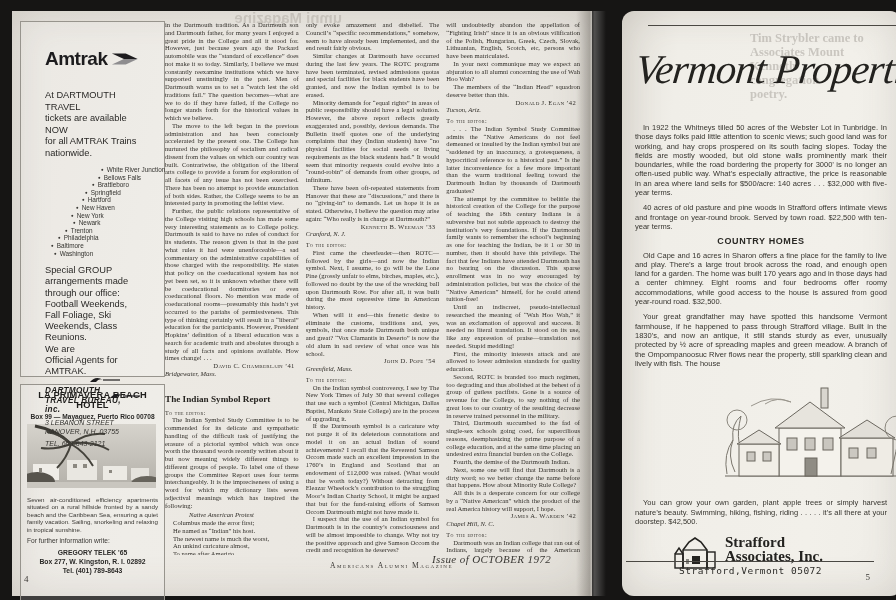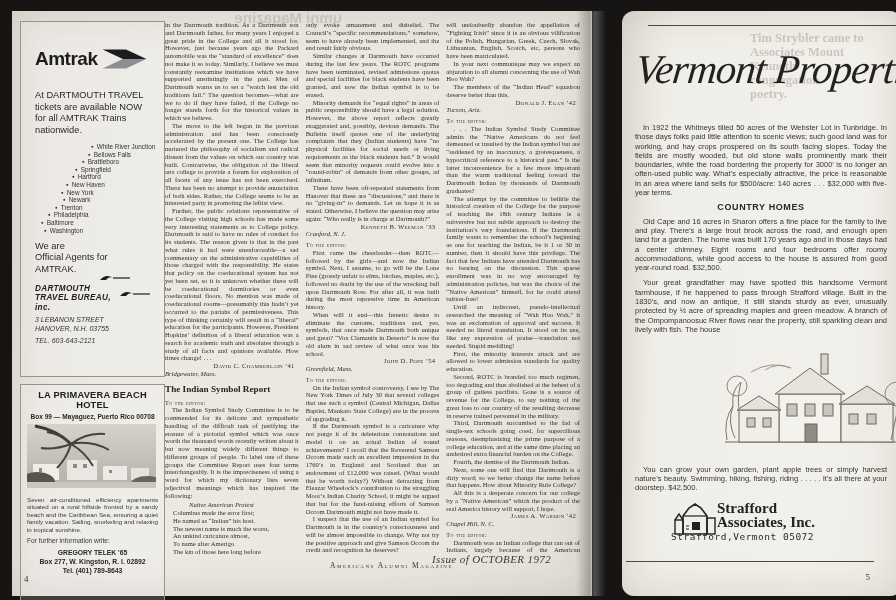--- a/index.html
+++ b/index.html
@@ -6,37 +6,37 @@
   *{box-sizing:border-box;}
   .spread{position:absolute;inset:0;font-family:"Liberation Serif",serif;color:#2e2c28;}
   .page{position:absolute;top:11px;height:585px;box-shadow:inset 0 0 40px rgba(90,80,65,.18);}
   .page-left{left:12px;width:580px;background:linear-gradient(100deg,#e7e4de 0%,#ecE9e3 30%,#eae7e1 75%,#e2dfd8 100%);}
   .page-right{left:622px;width:280px;background:linear-gradient(95deg,#e5e2db 0%,#f0eee8 18%,#f2f0ea 70%,#efede7 100%);border-radius:12px;}
   .gutter{position:absolute;top:11px;left:576px;width:30px;height:585px;
     background:linear-gradient(90deg,rgba(40,35,28,0) 0%,rgba(40,35,28,.28) 45%,rgba(255,255,255,.25) 62%,rgba(40,35,28,0) 100%);pointer-events:none;}
 
   
   .adcol{position:absolute;left:8px;top:10px;width:145px;}
-  .adbox{border:1px solid #97948d;background:rgba(255,255,255,.18);padding:6px 14px;}
+  .adbox{border:1px solid #97948d;background:rgba(255,255,255,.18);padding:6px 24px;}
   .amtrak-box{height:356px;}
   .amtrak-row{display:flex;align-items:center;gap:4px;margin-top:16px;}
   .amtrak-word{font-family:"Liberation Sans",sans-serif;font-weight:700;font-size:19px;letter-spacing:-.5px;color:#1d1c1e;}
   .intro{margin-top:16px;font-family:"Liberation Sans",sans-serif;font-size:9.3px;line-height:11.5px;color:#2a2927;}
   .intro b{font-weight:400;}
   .stations{margin-top:7px;font-family:"Liberation Sans",sans-serif;font-size:6.4px;line-height:7.6px;color:#34332f;}
   .stations div{white-space:nowrap;}
   .stations div::before{content:"●";font-size:4.5px;vertical-align:1px;margin-right:3px;}
   .stations div:nth-child(1){margin-left:56px}.stations div:nth-child(2){margin-left:53px}
   .stations div:nth-child(3){margin-left:47px}.stations div:nth-child(4){margin-left:40px}
   .stations div:nth-child(5){margin-left:37px}.stations div:nth-child(6){margin-left:31px}
   .stations div:nth-child(7){margin-left:26px}.stations div:nth-child(8){margin-left:28px}
   .stations div:nth-child(9){margin-left:20px}.stations div:nth-child(10){margin-left:13px}
   .stations div:nth-child(11){margin-left:6px}.stations div:nth-child(12){margin-left:9px}
   .group{margin-top:8px;font-family:"Liberation Sans",sans-serif;font-size:9.3px;line-height:11.2px;color:#2a2927;}
-  .agents{margin-top:7px;font-family:"Liberation Sans",sans-serif;font-size:9.3px;line-height:11.2px;white-space:pre-line;color:#2a2927;}
+  .agents{font-family:"Liberation Sans",sans-serif;font-size:9.3px;line-height:11.2px;white-space:pre-line;color:#2a2927;}
   .dtb{margin-top:9px;position:relative;font-style:italic;}
   .dtb-name{font-family:"Liberation Sans",sans-serif;font-weight:700;font-size:8.2px;letter-spacing:.3px;color:#1f1e1c;width:80px;line-height:9.5px;}
   .dtb-addr{font-family:"Liberation Sans",sans-serif;font-size:7px;line-height:9px;margin-top:3px;color:#34332f;}
   .dtb-tel{font-family:"Liberation Sans",sans-serif;font-size:7px;margin-top:4px;color:#34332f;}
   .bird1{position:absolute;right:18px;top:-12px;}
   .bird2{position:absolute;right:-2px;top:4px;}
 
   .prim-box{margin-top:7px;height:238px;padding:5px 6px;}
   .prim-title{font-family:"Liberation Sans",sans-serif;font-weight:700;font-size:9.3px;text-align:center;letter-spacing:.2px;color:#1f1e1c;}
   .prim-sub{font-family:"Liberation Sans",sans-serif;font-weight:700;font-size:6.6px;text-align:center;margin-top:3px;color:#2a2927;}
@@ -45,41 +45,41 @@
   .prim-info{font-family:"Liberation Sans",sans-serif;font-size:6.6px;margin-top:4px;color:#3a3834;}
   .prim-contact{font-family:"Liberation Sans",sans-serif;font-weight:700;font-size:6.8px;line-height:9px;text-align:center;margin-top:4px;color:#2a2927;}
 
   
   .cols{position:absolute;left:153px;top:10px;width:415px;height:534px;display:flex;gap:7px;}
   .col{flex:1;overflow:hidden;font-size:6.6px;line-height:7.75px;text-align:justify;color:#322f2a;}
   .col p{margin:0;text-indent:7px;}
   .col p.cont{text-indent:0;}
   .col .sig{text-align:right;font-variant:small-caps;letter-spacing:.3px;text-indent:0;padding-right:4px;}
   .col .place{font-style:italic;text-indent:0;text-align:left;margin-bottom:2px;}
-  .col .lhead{font-weight:700;font-size:9.2px;line-height:11px;text-align:left;text-indent:0;margin:6px 0 4px;color:#262420;}
+  .col .lhead{font-weight:700;font-size:9.2px;line-height:11px;text-align:left;text-indent:0;margin:16px 0 4px;color:#262420;}
   .col .sub{font-variant:small-caps;font-size:6.2px;letter-spacing:.5px;text-align:left;text-indent:0;margin-top:3px;}
   .col .ptitle{font-style:italic;text-align:left;text-indent:24px;margin-top:2px;}
   .col .pline{text-align:left;text-indent:0;padding-left:8px;white-space:nowrap;}
 
   .folio-left{position:absolute;left:12px;bottom:12px;font-size:9px;color:#3a3834;}
   .foot-mag{position:absolute;left:318px;bottom:26px;font-variant:small-caps;letter-spacing:1.5px;font-size:7.6px;color:#3a3834;}
   .foot-issue{position:absolute;left:420px;bottom:31px;font-style:italic;font-size:11px;letter-spacing:.4px;color:#3a3834;}
 
   
   .vp-rule-top{position:absolute;top:14px;left:26px;right:4px;border-top:1.5px solid #4a4843;}
   .vp-rule-bot{position:absolute;bottom:34px;left:4px;right:28px;border-top:1.5px solid #4a4843;}
   .folio-right{position:absolute;right:32px;bottom:14px;font-size:9px;color:#3a3834;}
   .ghost{position:absolute;top:20px;right:10px;width:142px;font-weight:700;font-size:12.5px;line-height:14px;color:rgba(110,104,96,.30);filter:blur(.4px);}
   .ghost-l{position:absolute;left:30px;top:-2px;width:300px;font-weight:700;font-size:15px;color:rgba(120,113,104,.25);transform:scaleX(-1);filter:blur(.5px);font-family:"Liberation Sans",sans-serif;}
   .vp-head{position:absolute;top:34px;left:14px;font-style:italic;font-size:41px;letter-spacing:-1px;color:#23221f;transform:skewX(-6deg);white-space:nowrap;}
   .vp-body{position:absolute;top:112px;left:13px;right:15px;font-family:"Liberation Sans",sans-serif;font-size:7.5px;line-height:9.3px;color:#37352f;text-align:justify;}
   .vp-body h3{font-size:9px;font-weight:700;letter-spacing:.6px;text-align:center;margin:6px 0 4px;color:#2a2925;}
   .vp-body p{margin:0 0 6px;text-indent:8px;}
   .farm{margin:2px 0 4px 86px;}
-  .strafford{display:flex;align-items:flex-start;gap:0;margin:10px 0 0 38px;}
+  .strafford{display:flex;align-items:flex-start;gap:8px;margin:10px 0 0 38px;}
   .straff-text .l1{font-size:15px;font-family:"Liberation Serif",serif;font-weight:700;color:#23221f;line-height:13px;}
   .straff-text .l2{font-size:15px;font-family:"Liberation Serif",serif;font-weight:700;color:#23221f;line-height:14px;}
   .straff-addr{font-family:"DejaVu Sans Mono",monospace;font-size:9.5px;letter-spacing:.5px;color:#2c2b28;margin:3px 0 0 -46px;}
 </style>
 </head>
 <body>
 
 <div class="spread">
 
   <div class="page page-left">
@@ -107,20 +107,21 @@
             <div>Springfield</div>
             <div>Hartford</div>
             <div>New Haven</div>
             <div>New York</div>
             <div>Newark</div>
             <div>Trenton</div>
             <div>Philadelphia</div>
             <div>Baltimore</div>
             <div>Washington</div>
           </div>
+        <div class="group">Special GROUP arrangements made through our office: Football Weekends, Fall Foliage, Ski Weekends, Class Reunions.</div>
         <div class="agents">We are
 Official Agents for AMTRAK.</div>
         <div class="dtb">
           <svg class="bird1" width="34" height="12" viewBox="0 0 34 12">
             <path d="M2 8 Q8 1 15 6 Q11 4 8 8 Z" fill="#1d1c1e"></path>
               <path d="M15 6 L32 6" stroke="#1d1c1e" stroke-width="1.2"></path>
           </svg>
           <svg class="bird2" width="34" height="12" viewBox="0 0 34 12">
             <path d="M2 8 Q8 1 15 6 Q11 4 8 8 Z" fill="#1d1c1e"></path>
               <path d="M15 6 L32 6" stroke="#1d1c1e" stroke-width="1.2"></path>
@@ -236,20 +237,21 @@
         <div>Associates Mount</div>
         <div>Kenneth</div>
         <div>congregation</div>
         <div>poetry.</div>
       </div>
     <div class="vp-head">Vermont Properties</div>
 
     <div class="vp-body">
       <div>
           <p>In 1922 the Whitneys tilled 50 acres of the Webster Lot in Tunbridge. In those days folks paid little attention to scenic views; such good land was for working, and hay crops prospered on its south facing slopes. Today the fields are mostly wooded, but old stone walls prominently mark their boundaries, while the road bordering the property for 3000’ is no longer an often-used public way. What’s especially attractive, the price is reasonable in an area where land sells for $500/acre: 140 acres . . .  $32,000 with five-year terms.</p>
+          <p>40 acres of old pasture and pine woods in Strafford offers intimate views and frontage on year-round brook. Served by town road. $22,500 with ten-year terms.</p>
           <h3>COUNTRY HOMES</h3>
           <p>Old Cape and 16 acres in Sharon offers a fine place for the family to live and play. There’s a large trout brook across the road, and enough open land for a garden. The home was built 170 years ago and in those days had a center chimney. Eight rooms and four bedrooms offer roomy accommodations, while good access to the house is assured from good year-round road. $32,500.</p>
           <p>Your great grandfather may have spotted this handsome Vermont farmhouse, if he happened to pass through Strafford village. Built in the 1830’s, and now an antique, it still stands sturdy as ever, unusually protected by ½ acre of spreading maples and green meadow. A branch of the Ompompanoosuc River flows near the property, still sparkling clean and lively with fish. The house</p>
         </div>
       <svg class="farm" width="190" height="116" viewBox="0 0 190 116">
         <path d="M4 100 H186" stroke="#6b675f" stroke-width="1"></path>
         <rect x="58" y="52" width="62" height="48" fill="#f4f2ec" stroke="#6b675f"></rect>
         <path d="M54 52 L89 26 L124 52 Z" fill="#e7e4dd" stroke="#6b675f"></path>
         <rect x="100" y="12" width="7" height="20" fill="#d9d6cf" stroke="#6b675f"></rect>
         <rect x="120" y="62" width="52" height="38" fill="#efece5" stroke="#6b675f"></rect>

